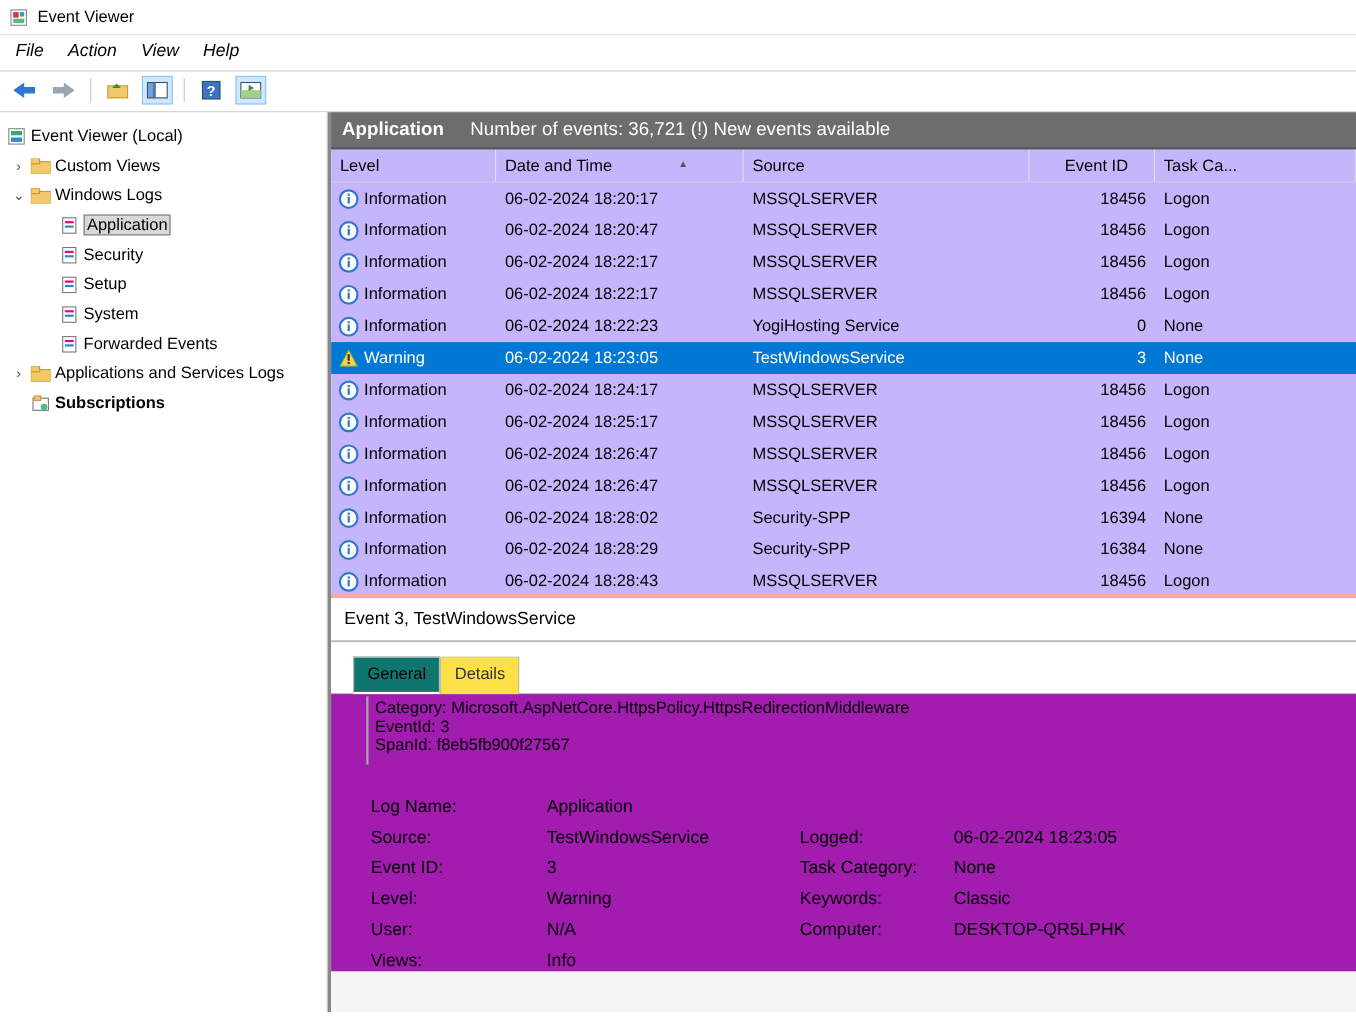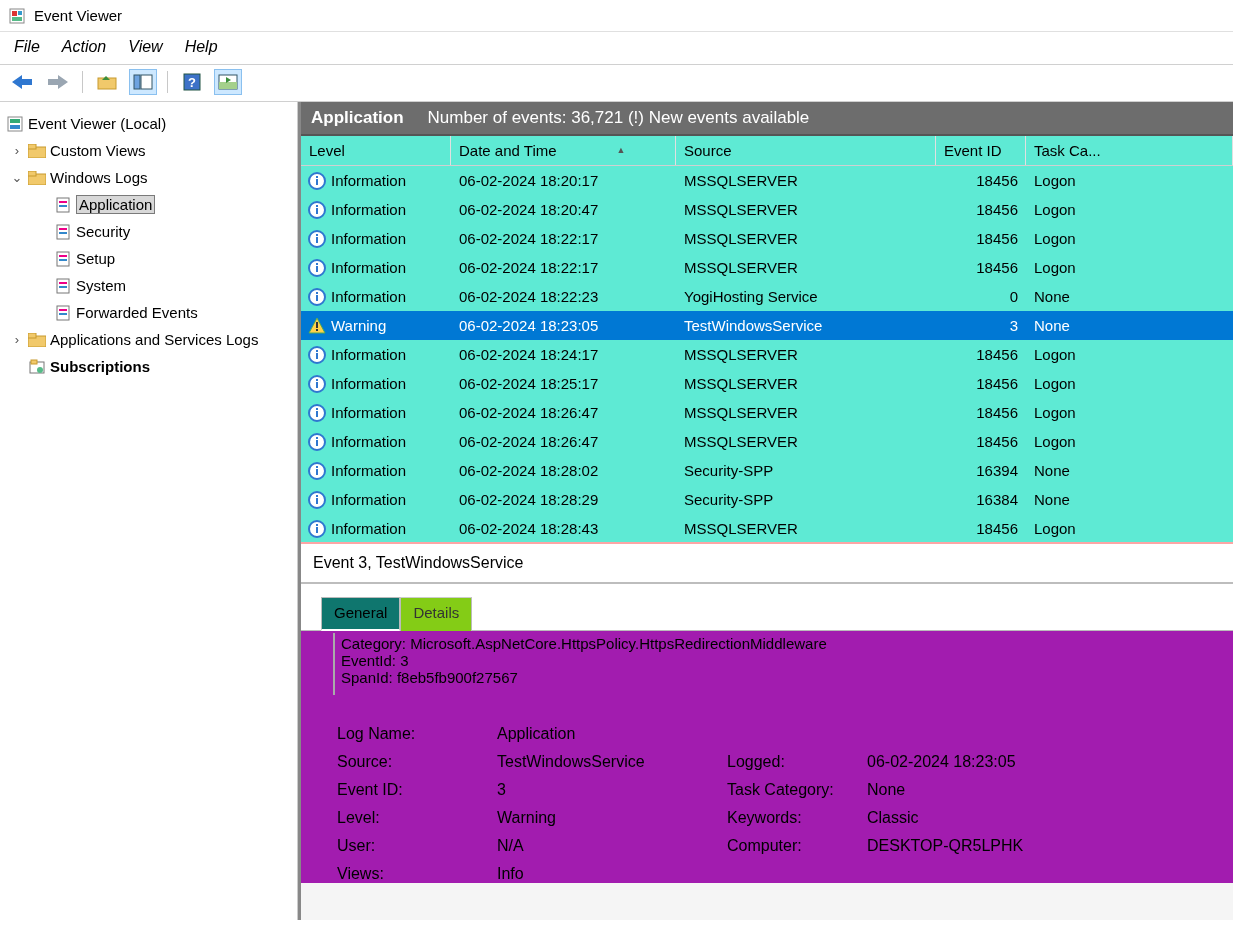--- a/index.html
+++ b/index.html
@@ -83,22 +83,22 @@
     color: #fff;
     padding: 6px 10px;
     font-size: 17px;
     display: flex; align-items: center; gap: 24px;
     border-bottom: 2px solid #555;
   }
   .hdr .bold { font-weight: 600; }
   .grid {
     flex: 0 0 408px;
     overflow: hidden;
-    border-bottom: 2px solid #fca5a5;
-    background: #5eead4;
+    border-bottom: 4px solid #fca5a5;
+    background: #c4b5fd;
   }
   .ghead {
     display: flex;
     border-bottom: 1px solid #d0d0d0;
     font-size: 15px;
   }
   .ghead div {
     padding: 6px 8px;
     border-right: 1px solid #e0e0e0;
   }
@@ -108,21 +108,21 @@
     align-items: center;
     font-size: 15px;
   }
   .gbody .row.sel {
     background: #0078d4; color: #fff;
   }
   .cell { padding: 0 8px; overflow: hidden; white-space: nowrap; }
   .c-level { width: 150px; display:flex; align-items:center; gap:4px; padding-left:6px;}
   .c-date  { width: 225px; }
   .c-src   { width: 260px; }
-  .c-eid   { width: 90px; text-align: right; }
+  .c-eid   { width: 90px; text-align: right; margin-left: 24px; }
   .c-task  { flex: 1; }
   .lvl-icon { width:20px; height:20px; display:inline-flex; align-items:center; justify-content:center;}
   .detail {
     flex: 1;
     background: #f5f5f5;
     padding: 0;
   }
   .detail-title {
     background:#fff;
     padding: 10px 10px 10px 12px;
@@ -136,21 +136,21 @@
   }
   .tab {
     padding: 6px 12px 8px 12px;
     border: 1px solid #bbb;
     border-bottom: none;
     background: #0f766e;
     font-size: 15px;
     position: relative;
     top: 1px;
   }
-  .tab.inactive { background:#84cc16; color:#333; border-top-color:#ccc; }
+  .tab.inactive { background:#fde047; color:#333; border-top-color:#ccc; }
   .tab.active { border-bottom: 2px solid #fff; }
   .detail-body {
     background:#a21caf;
     margin: 0 0 0 0;
     padding: 2px 0 0 32px;
     border-top:1px solid #bbb;
   }
   .msg-lines {
     border-left: 2px solid #aaa;
     padding: 2px 0 0 6px;

